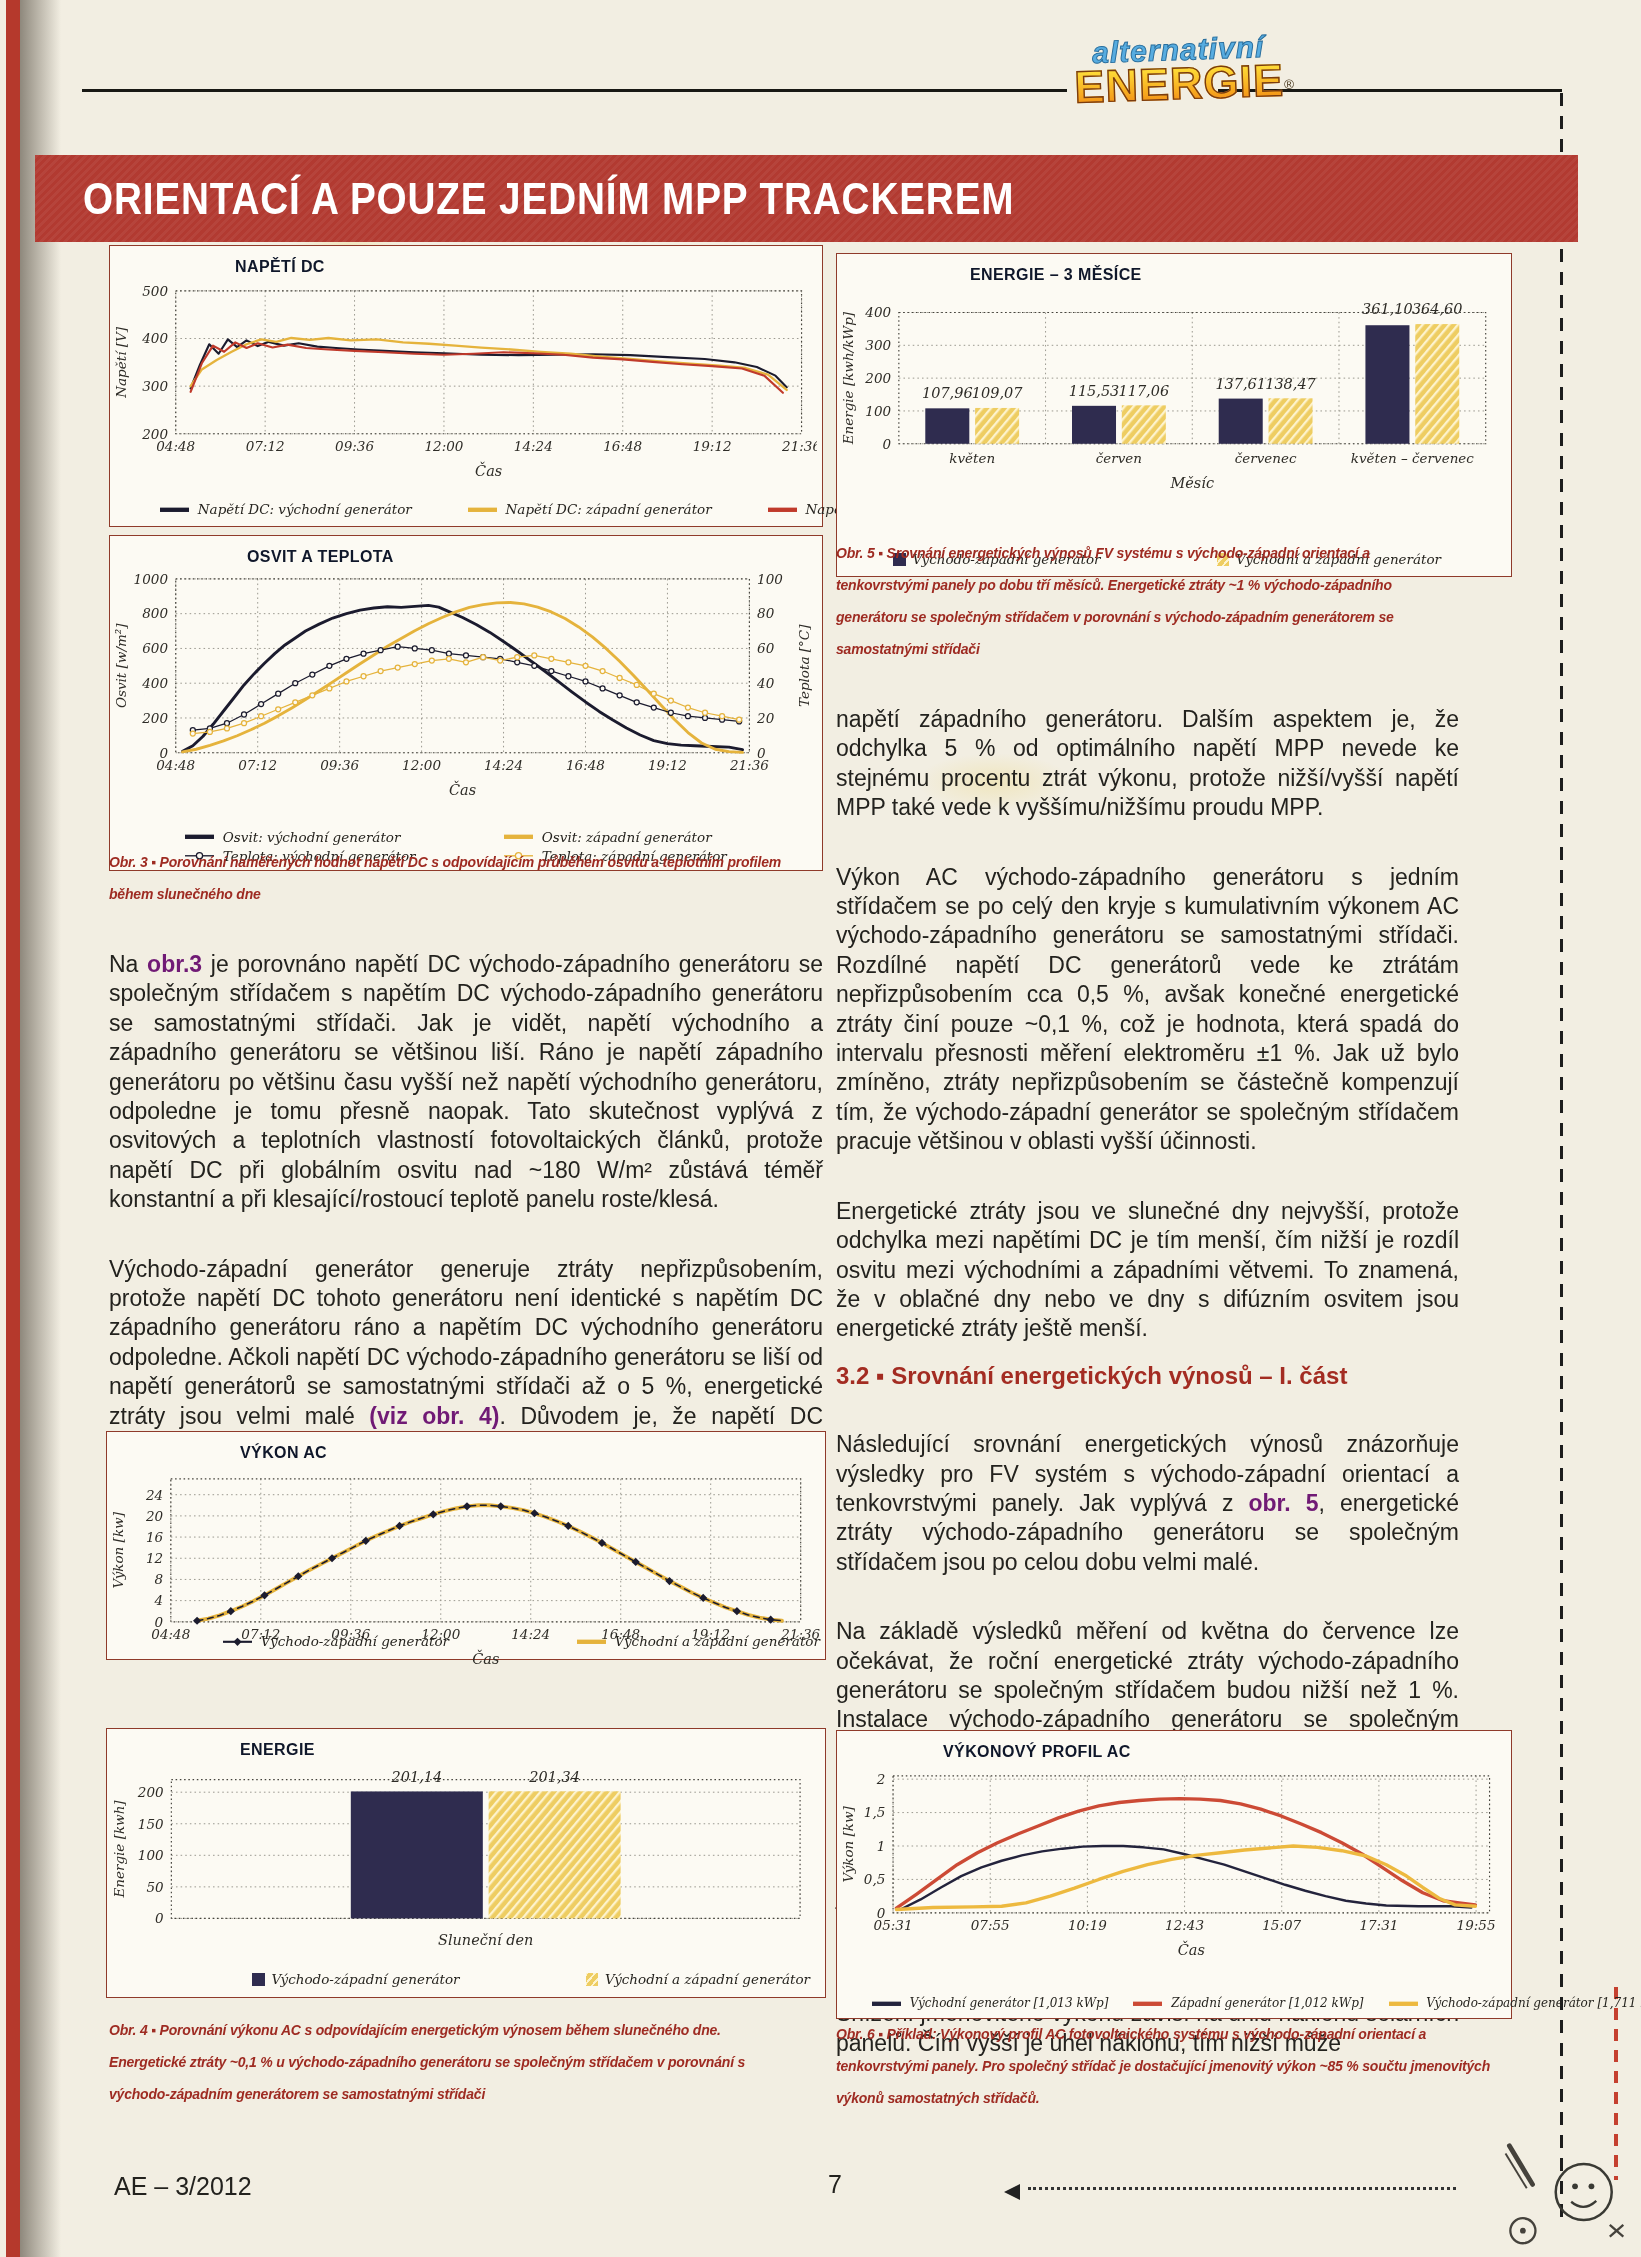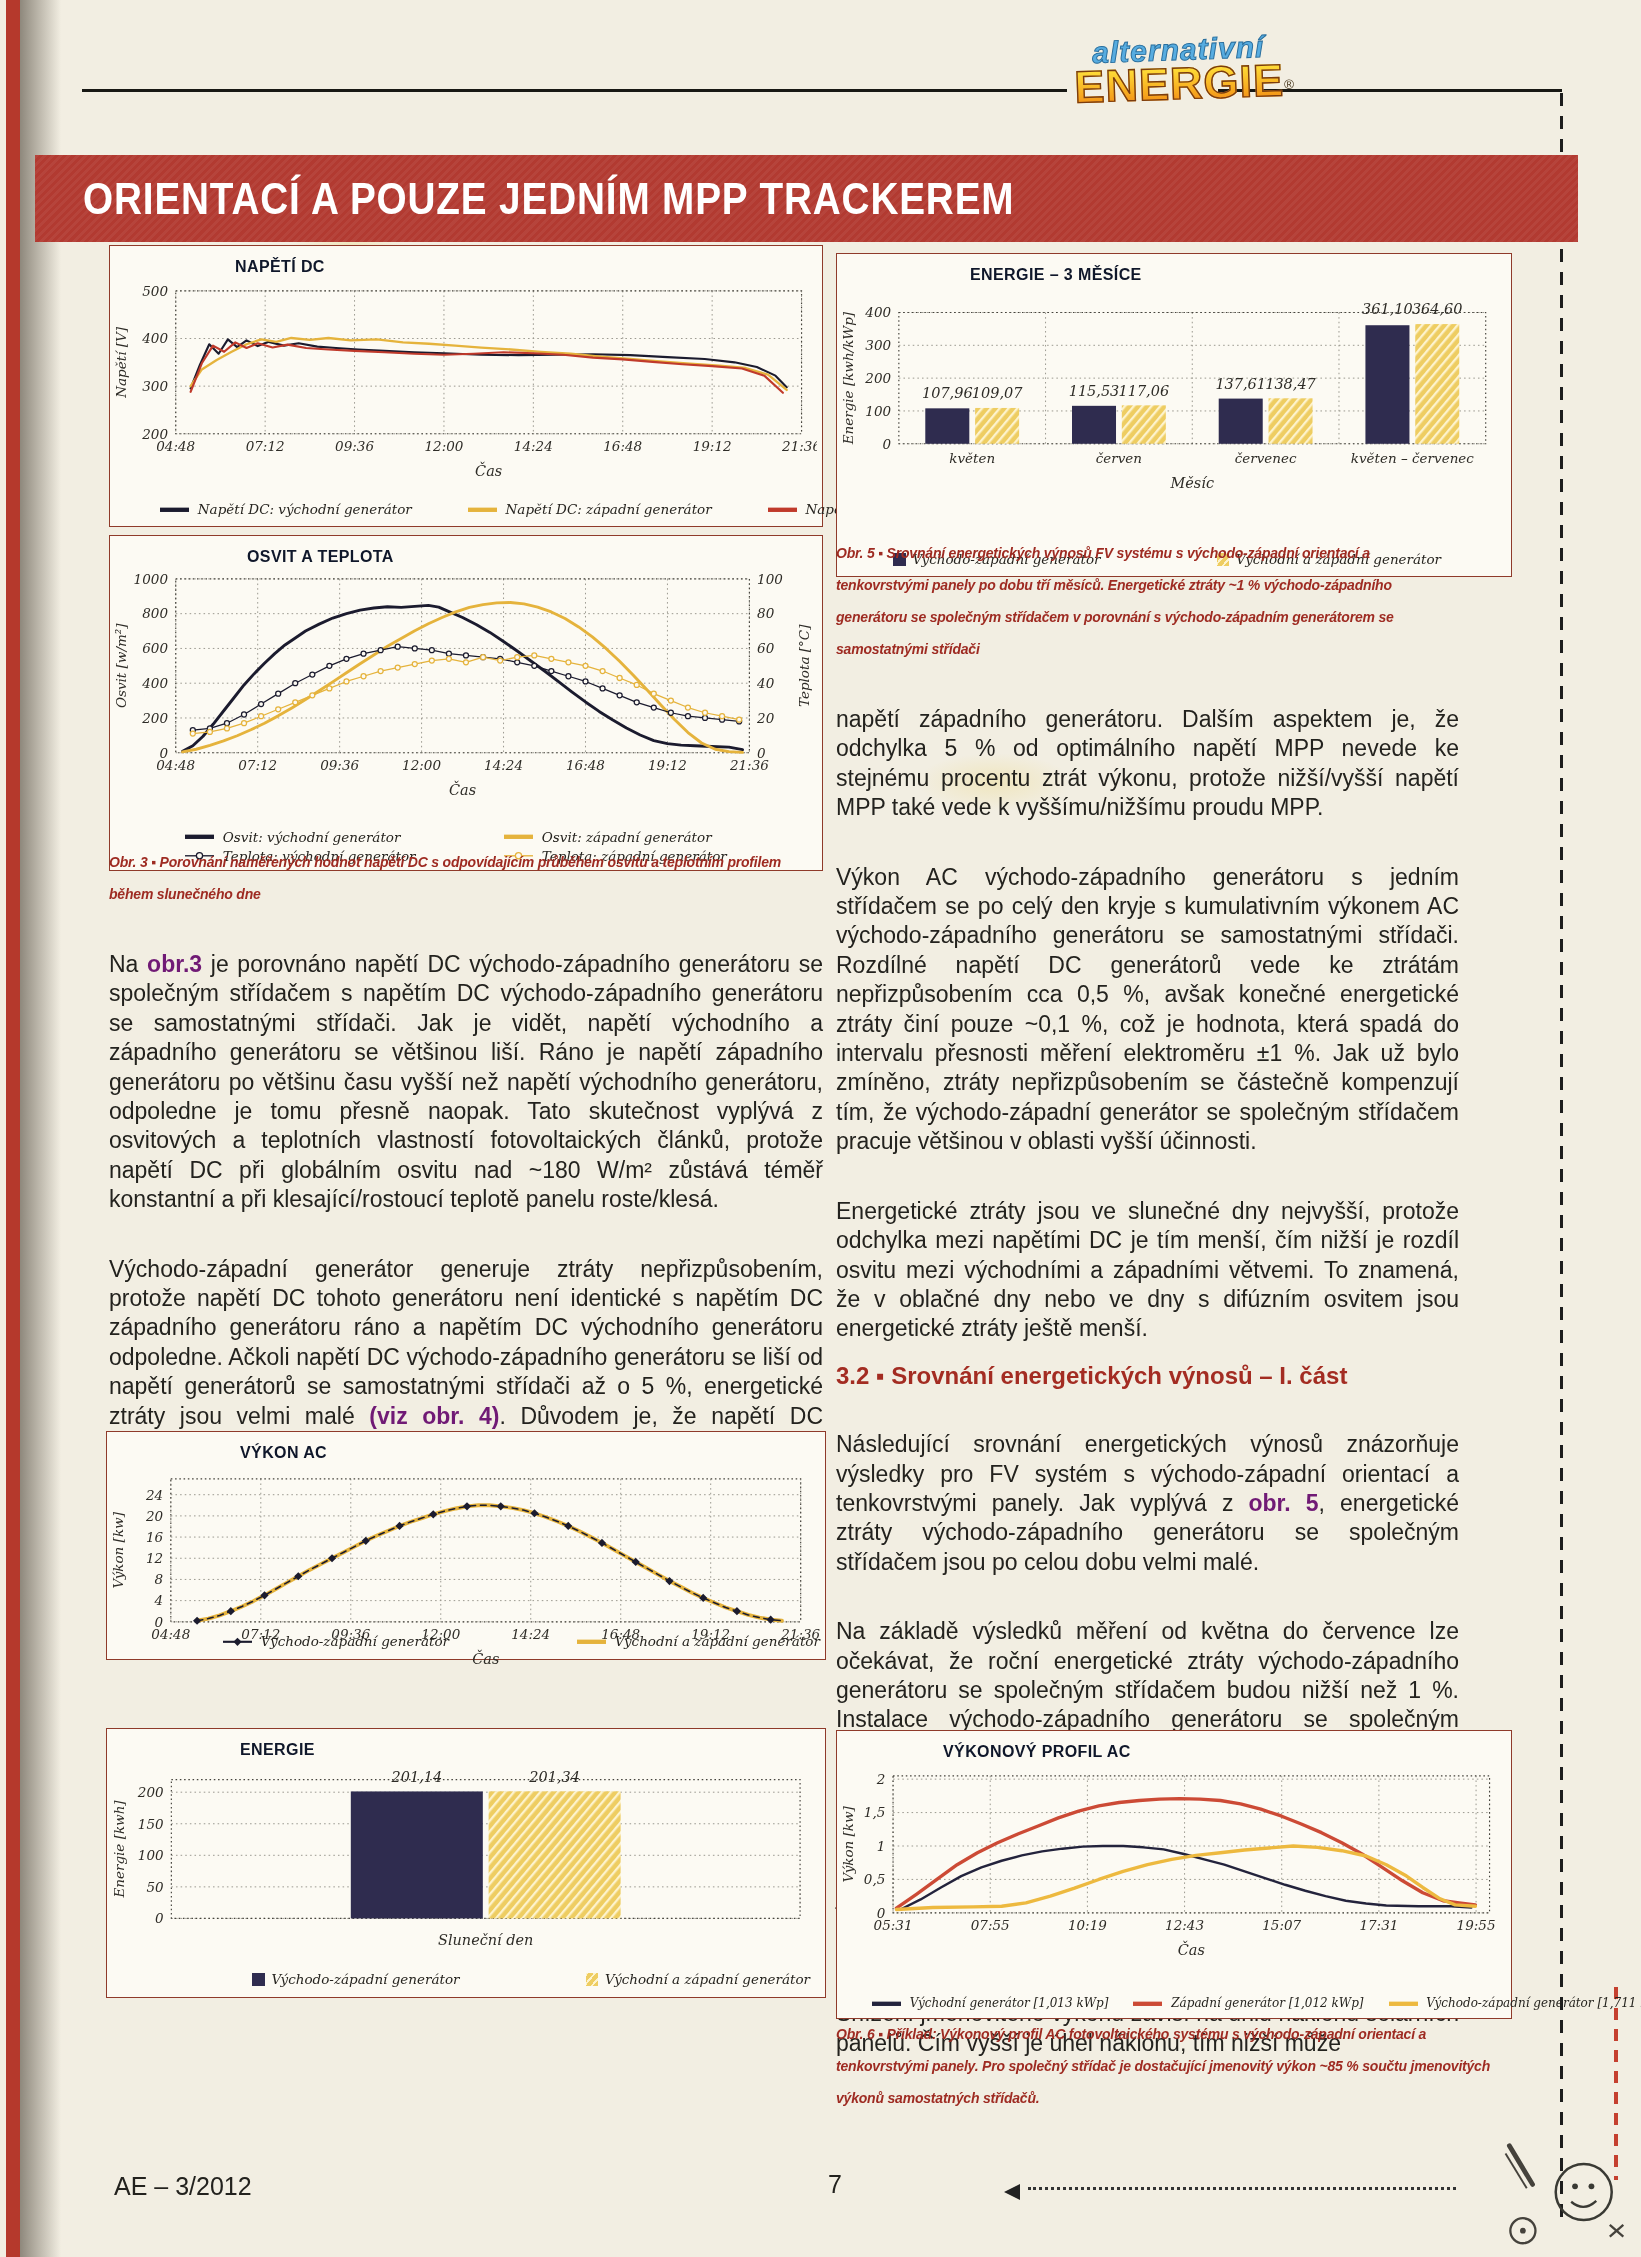--- a/index.html
+++ b/index.html
@@ -517,20 +517,21 @@
         </span>
         <span class="leg-item">
           <svg width="33" height="11.6" viewBox="0 0 34 12">
             <line x1="2" y1="6" x2="32" y2="6" stroke="#edb93f" stroke-width="4.5"></line>
           </svg>
           <span class="leg-lbl">Východo-západní generátor [1,711 kWp]</span>
         </span>
       </div>
   </div>
 
+  <div class="cap col" style="left:109px;top:2014px;width:657px;">Obr. 4 ▪ Porovnání výkonu AC s odpovídajícím energetickým výnosem během slunečného dne. Energetické ztráty ~0,1 % u východo-západního generátoru se společným střídačem v porovnání s východo-západním generátorem se samostatnými střídači</div>
   <div class="cap col" style="left:836px;top:2018px;width:666px;">Obr. 6 ▪ Příklad: Výkonový profil AC fotovoltaického systému s východo-západní orientací a tenkovrstvými panely. Pro společný střídač je dostačující jmenovitý výkon ~85 % součtu jmenovitých výkonů samostatných střídačů.</div>
 
   <div class="footer-txt" style="left:114px;top:2172px;">AE – 3/2012</div>
   <div class="footer-txt" style="left:828px;top:2170px;">7</div>
   <div class="leader">
     <span class="leader-tri"></span>
     <span class="leader-dots"></span>
   </div>
   <svg style="position:absolute;left:1492px;top:2136px;" width="140" height="118" viewBox="0 0 145 122">
     <line x1="18" y1="10" x2="42" y2="50" stroke="#45423c" stroke-width="5" stroke-linecap="round"></line>

